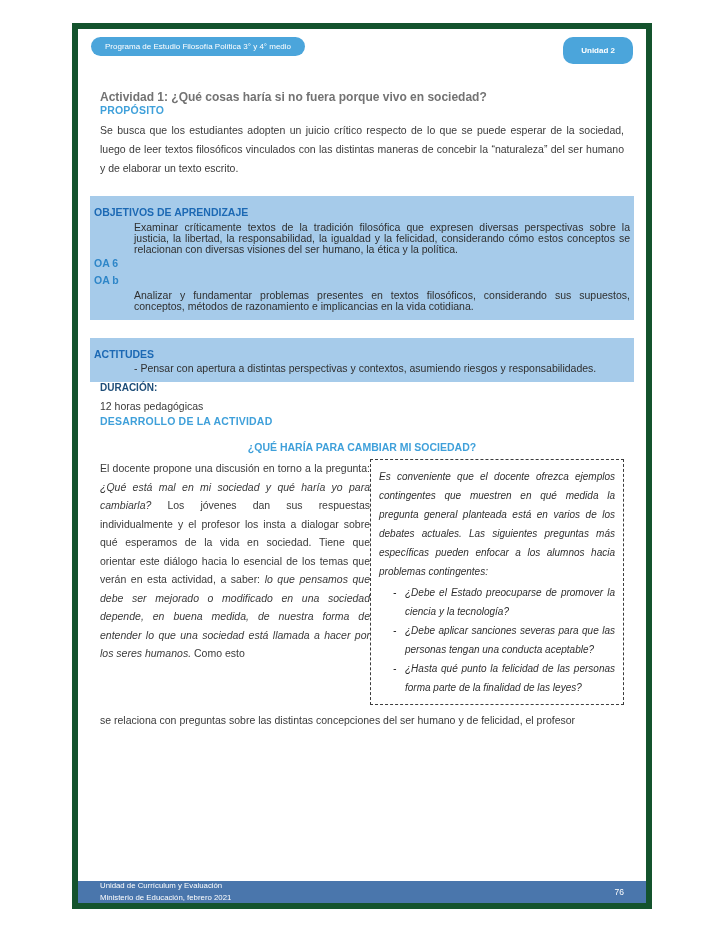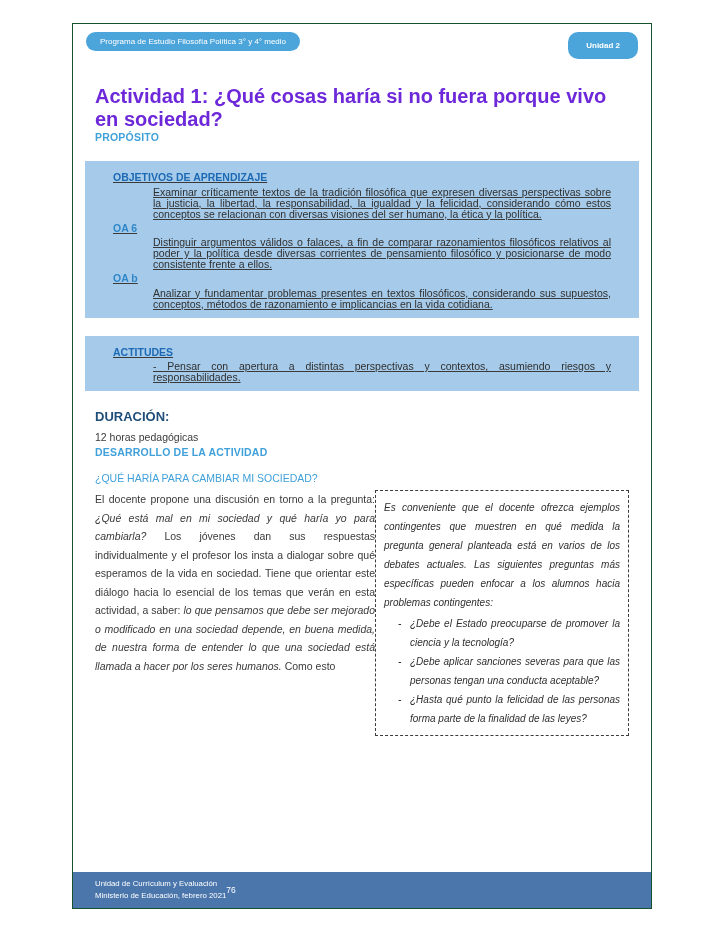--- a/index.html
+++ b/index.html
@@ -1,73 +1,73 @@
 <!DOCTYPE html>
 <html><head>
 <meta charset="utf-8">
 <style>
   * { margin:0; padding:0; box-sizing:border-box; }
   html,body { background:#ffffff; }
   body { font-family:"Liberation Sans", sans-serif; width:720px; height:932px; position:relative; }
-  .page { position:relative; width:580px; height:886px; margin:23px 0 0 72px; background:#fff; border:1px solid #14532d; overflow:hidden; }
+  .page { position:relative; width:580px; height:886px; margin:23px 0 0 72px; background:#fff; border:6px solid #14532d; overflow:hidden; }
 
   .page-header { display:flex; justify-content:space-between; align-items:flex-start; padding:8px 13px 0 13px; }
   .pill { background:#4BA5DB; color:#fff; font-size:8px; line-height:11px; padding:4px 14px; border-radius:10px; white-space:nowrap; }
   .pill-right { font-weight:bold; padding:8px 18px; }
 
   .content { padding:0 22px; color:#3a3a3a; }
-  .title { margin-top:26px; font-size:20px; font-weight:bold; color:#6d28d9; }
+  .title { margin-top:26px; font-size:12px; font-weight:bold; color:#737373; }
   .h-accent { font-size:10.5px; font-weight:bold; color:#3FA0DA; letter-spacing:.2px; }
-  .h-sub { margin-top:14px; font-size:10.5px; font-weight:normal; color:#3FA0DA; }
-  .h-dark { margin-top:18px; font-size:13px; font-weight:bold; color:#1F4E79; }
+  .h-sub { margin-top:14px; font-size:10.5px; font-weight:bold; color:#3FA0DA;text-align:center; }
+  .h-dark { font-size:10px; font-weight:bold; color:#1F4E79; }
   .body-text { margin-top:5px; font-size:10.5px; line-height:19px; text-align:justify; }
   .plain { margin-top:4px; font-size:10.5px; line-height:18px; }
 
-  .blue-box { margin:18px -10px 0; padding:8px 28px 8px; background:#A6CBEA;text-decoration:underline; }
+  .blue-box { margin:18px -10px 0; padding:8px 4px 8px; background:#A6CBEA; }
   .box-heading { font-size:10.5px; font-weight:bold; color:#1C69B4; line-height:17.5px; }
   .oa-code { font-size:10.5px; font-weight:bold; color:#2E86C8; line-height:17.5px; }
   .box-text { font-size:10.5px; line-height:11px; text-align:justify; color:#2f2f2f;margin-left:40px; }
 
   .two-col { display:flex; margin-top:6px; align-items:flex-start; }
   .left-col { flex:1; font-size:10.5px; line-height:18.5px; text-align:justify; }
   .italic { font-style:italic; }
 
   .dashed-box { width:254px; border:1.5px dashed #3c3c3c; padding:7px 8px; font-size:10px; line-height:19px; text-align:justify; color:#2f2f2f;font-style:italic; }
   .dashed-box .intro { margin-bottom:2px; }
   .sb-bullet { display:flex; padding-left:14px; }
   .sb-dash { width:12px; flex:none; }
   .sb-text { flex:1; }
 
   .cont { margin-top:6px; }
 
-  .footer { position:absolute; left:0; right:0; bottom:0; height:36px; background:#4A76AC; color:#fff; display:flex; align-items:center; padding:0 22px; }
+  .footer { position:absolute; left:0; right:0; bottom:0; height:22px; background:#4A76AC; color:#fff; display:flex; justify-content:space-between; align-items:center; padding:0 22px; }
   .footer-left { font-size:7.8px; line-height:12px; }
   .footer-page { font-size:8.5px; }
 </style>
 </head>
 <body>
 
 <div class="page">
 
   <div class="page-header">
     <div class="pill">Programa de Estudio Filosofía Política 3° y 4° medio</div>
     <div class="pill pill-right">Unidad 2</div>
   </div>
 
   <div class="content">
 
     <h1 class="title">Actividad 1: ¿Qué cosas haría si no fuera porque vivo en sociedad?</h1>
 
     <h2 class="h-accent">PROPÓSITO</h2>
+    <p class="body-text">Se busca que los estudiantes adopten un juicio crítico respecto de lo que se puede esperar de la sociedad, luego de leer textos filosóficos vinculados con las distintas maneras de concebir la “naturaleza” del ser humano y de elaborar un texto escrito.</p>
 
     <div class="blue-box">
       <div class="box-heading">OBJETIVOS DE APRENDIZAJE</div>
       <p class="box-text">Examinar críticamente textos de la tradición filosófica que expresen diversas perspectivas sobre la justicia, la libertad, la responsabilidad, la igualdad y la felicidad, considerando cómo estos conceptos se relacionan con diversas visiones del ser humano, la ética y la política.</p>
       <div class="oa-code">OA 6</div>
-      <p class="box-text">Distinguir argumentos válidos o falaces, a fin de comparar razonamientos filosóficos relativos al poder y la política desde diversas corrientes de pensamiento filosófico y posicionarse de modo consistente frente a ellos.</p>
       <div class="oa-code">OA b</div>
       <p class="box-text">Analizar y fundamentar problemas presentes en textos filosóficos, considerando sus supuestos, conceptos, métodos de razonamiento e implicancias en la vida cotidiana.</p>
     </div>
 
     <div class="blue-box">
       <div class="box-heading">ACTITUDES</div>
       <p class="box-text">- Pensar con apertura a distintas perspectivas y contextos, asumiendo riesgos y responsabilidades.</p>
     </div>
 
     <h2 class="h-dark">DURACIÓN:</h2>
@@ -89,20 +89,21 @@
           <span class="sb-dash">-</span>
           <span class="sb-text">¿Debe aplicar sanciones severas para que las personas tengan una conducta aceptable?</span>
         </div>
         <div class="sb-bullet">
           <span class="sb-dash">-</span>
           <span class="sb-text">¿Hasta qué punto la felicidad de las personas forma parte de la finalidad de las leyes?</span>
         </div>
       </div>
     </div>
 
+    <p class="body-text cont">se relaciona con preguntas sobre las distintas concepciones del ser humano y de felicidad, el profesor</p>
 
   </div>
 
   <div class="footer">
     <div class="footer-left">
       <div>Unidad de Currículum y Evaluación</div>
       <div>Ministerio de Educación, febrero 2021</div>
     </div>
     <div class="footer-page">76</div>
   </div>

